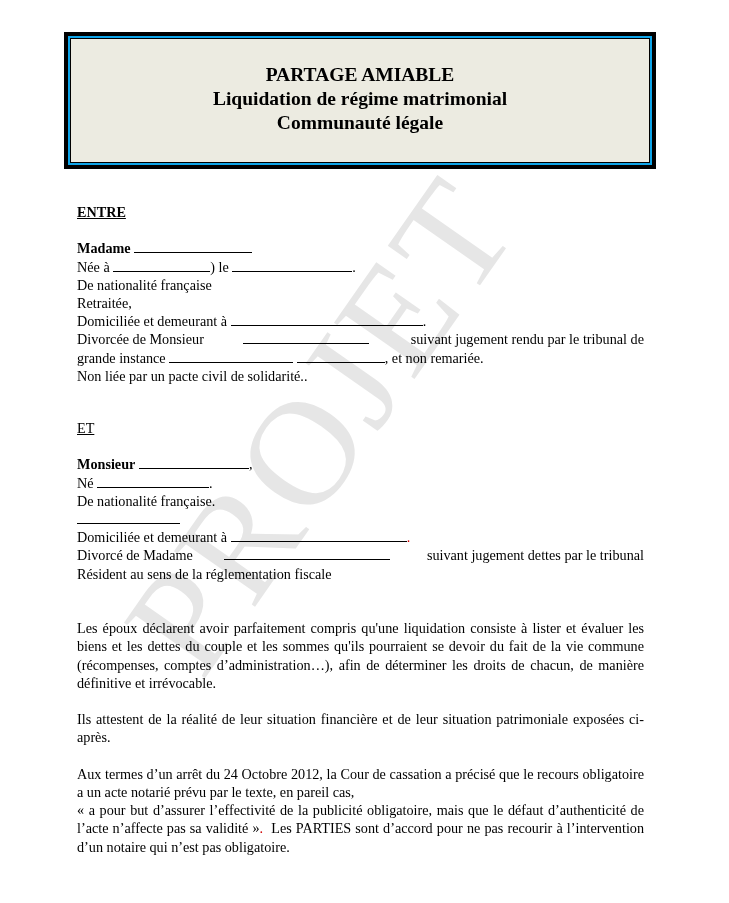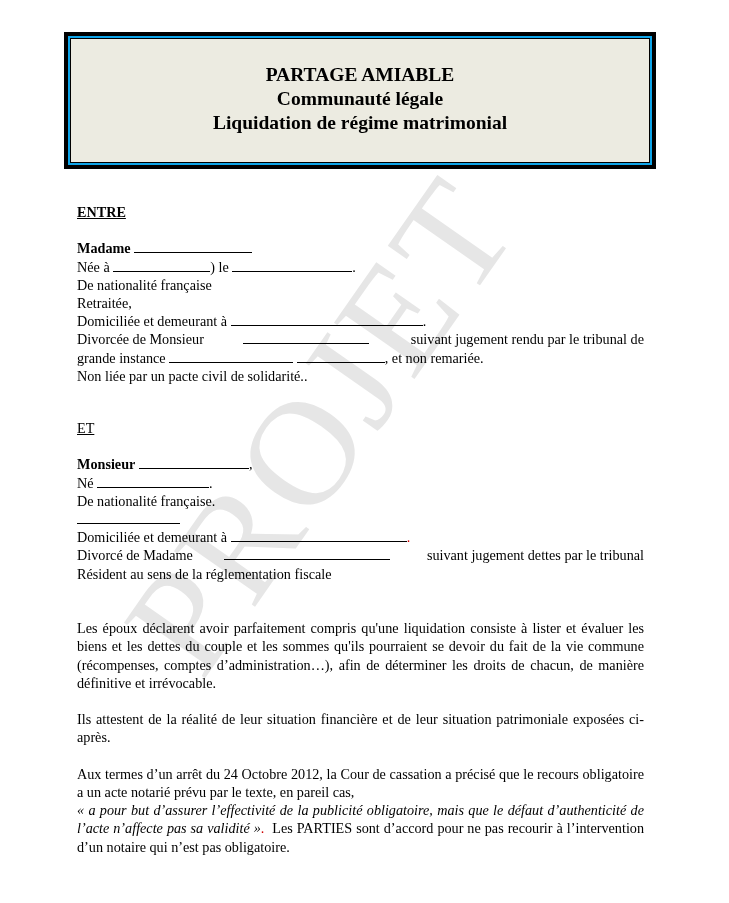--- a/index.html
+++ b/index.html
@@ -51,32 +51,32 @@
     }
     .line { white-space: nowrap; height: 18.2px; }
     .gap { height: 18.2px; }
     .u { text-decoration: underline; margin-top: 16px; }
     .b { font-weight: bold; }
     .blank { display: inline-block; border-bottom: 1px solid #000; height: 13px; vertical-align: baseline; }
     .red { color: #d00000; }
     .cursor { display: inline-block; width: 1px; height: 16px; background: #000; vertical-align: -3px; }
     p { margin: 0; }
     .para { text-align: justify; }
-    .ital { font-style: italic; }
+    .ital { }
   </style>
 </head>
 <body>
 
 <div class="watermark">PROJET</div>
 
 <div class="title-box">
   <div class="title-inner">
     <div>PARTAGE AMIABLE</div>
+    <div>Liquidation de régime matrimonial</div>
     <div>Communauté légale</div>
-    <div>Liquidation de régime matrimonial</div>
   </div>
 </div>
 
 <div class="content">
 
   <div class="line b u">ENTRE</div>
   <div class="gap"></div>
   <div class="line">
     <span class="b">Madame</span>
     <span class="blank" style="width:118px"></span>

